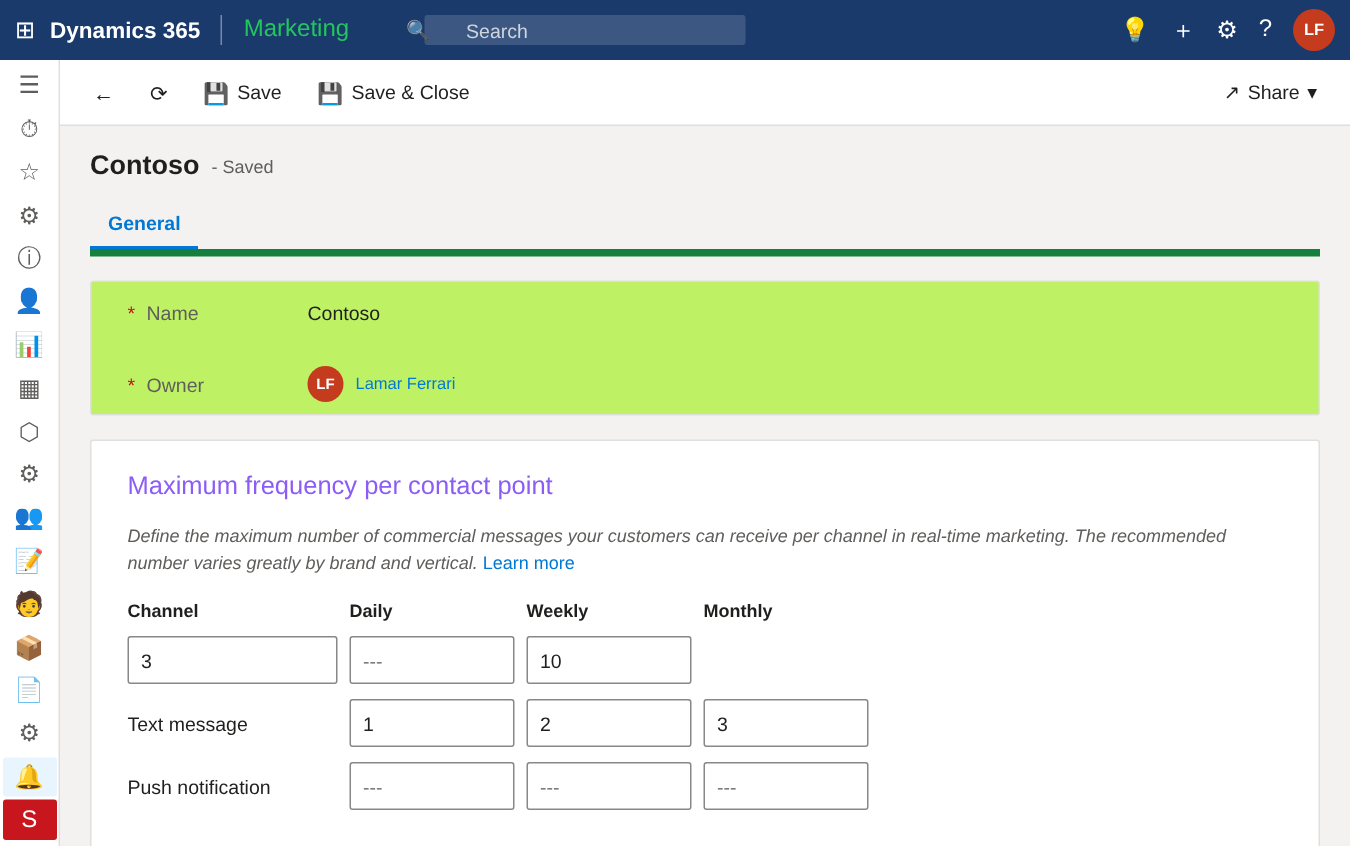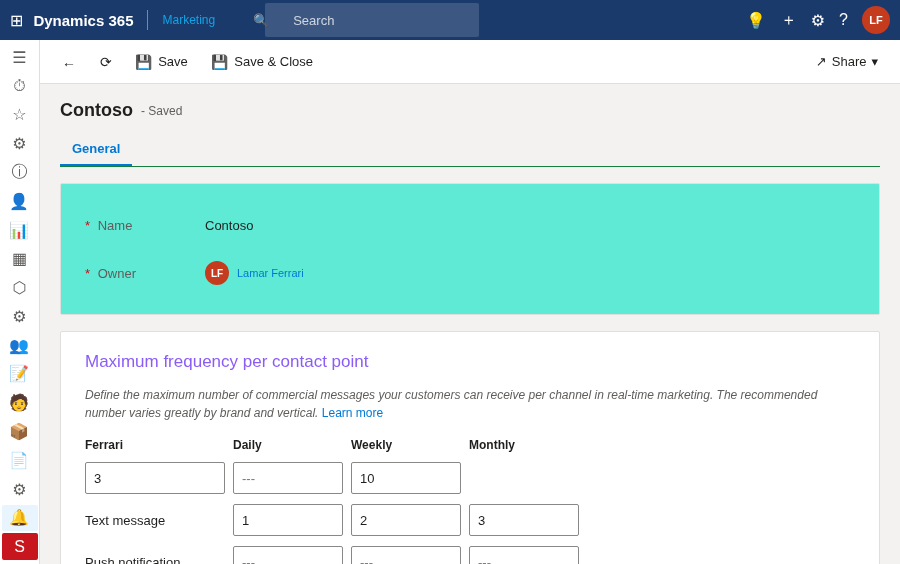--- a/index.html
+++ b/index.html
@@ -25,27 +25,27 @@
       font-weight: 600;
       white-space: nowrap;
     }
     .top-nav-divider {
       width: 1px;
       height: 20px;
       background: rgba(255,255,255,0.4);
       margin: 0 4px;
     }
     .top-nav-module {
-      color: #0ea5e9;
-      font-size: 12px;
+      color: #22c55e;
+      font-size: 16px;
     }
     .top-nav-search {
       flex: 1;
       margin: 0 20px;
-      height: 34px;
+      height: 20px;
       border: none;
       border-radius: 2px;
       background: rgba(255,255,255,0.15);
       color: #fff;
       padding: 0 10px 0 28px;
       font-size: 13px;
       outline: none;
     }
     .top-nav-search::placeholder { color: rgba(255,255,255,0.75); }
     .search-wrapper {
@@ -194,42 +194,42 @@
     }
     .page-subtitle {
       font-size: 12px;
       color: #605e5c;
       margin-top: 2px;
     }
 
     
     .tabs-bar {
       display: flex;
-      border-bottom: 1px solid #15803d;
+      border-bottom: 5px solid #15803d;
       margin-bottom: 16px;
     }
     .tab-item {
       padding: 8px 12px;
       font-size: 13px;
       cursor: pointer;
       border-bottom: 2px solid transparent;
       color: #605e5c;
     }
     .tab-item.active {
       color: #0078d4;
       border-bottom: 2px solid #0078d4;
       font-weight: 600;
     }
 
     
     .form-card {
-      background: #5eead4;
+      background: #bef264;
       border: 1px solid #e1dfdd;
       border-radius: 2px;
-      padding: 25px 24px;
+      padding: 4px 24px;
       margin-bottom: 16px;
     }
     .form-row {
       display: flex;
       align-items: center;
       margin-bottom: 16px;
       min-height: 32px;
     }
     .form-row:last-child { margin-bottom: 0; }
     .form-label {
@@ -449,21 +449,21 @@
       <div class="freq-card">
         <div class="freq-section-title">Maximum frequency per contact point</div>
 
         <div class="freq-description">
           <span>Define the maximum number of commercial messages your customers can receive per channel in real-time marketing. The recommended number varies greatly by brand and vertical.</span>
           <a>Learn more</a>
         </div>
 
         <div class="freq-table">
           <div class="freq-table-header">
-            <div class="freq-col-header">Ferrari</div>
+            <div class="freq-col-header">Channel</div>
             <div class="freq-col-header">Daily</div>
             <div class="freq-col-header">Weekly</div>
             <div class="freq-col-header">Monthly</div>
           </div>
 
           <div class="freq-table-row">
             <input class="freq-input" type="text" value="3" style="">
             <input class="freq-input placeholder-style" type="text" placeholder="---" style="">
             <input class="freq-input" type="text" value="10" style="">
           </div>

